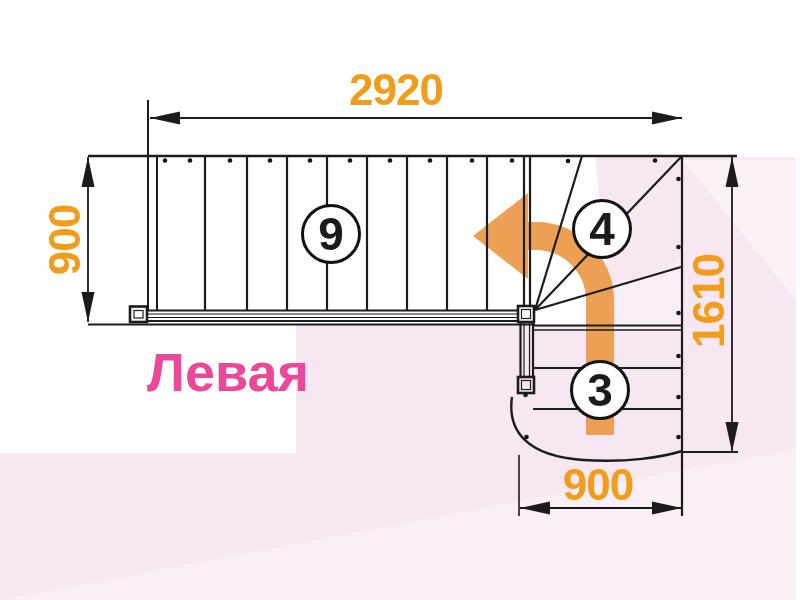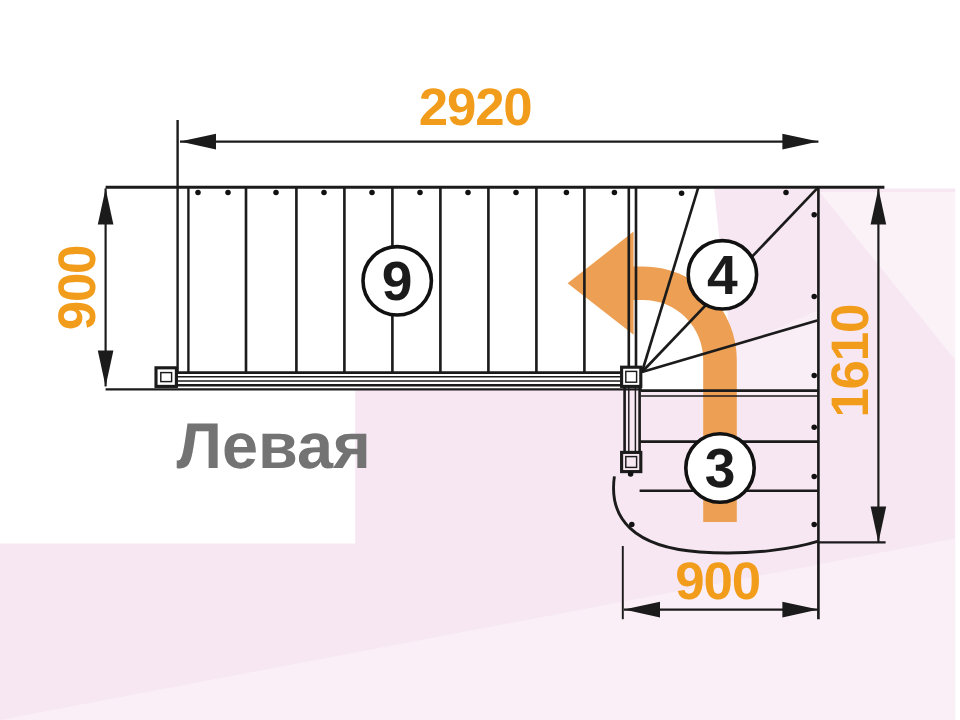--- a/index.html
+++ b/index.html
@@ -12,21 +12,21 @@
   .thin{stroke:#1b1b1b;fill:none;}
   .ah{fill:#1b1b1b;stroke:none;}
   .dot{fill:#111;stroke:none;}
   .lbl{
     position:absolute;display:flex;align-items:center;justify-content:center;
     font-weight:bold;color:#F29C1B;line-height:1;white-space:nowrap;
     user-select:none;
   }
   .dim{font-size:44px;letter-spacing:-1px;}
   .rot{transform:rotate(-90deg);}
-  .title-lbl{font-size:54px;color:#737373;letter-spacing:0px;}
+  .title-lbl{font-size:54px;color:#ec4899;letter-spacing:0px;}
   .step-badge{
     position:absolute;width:60px;height:60px;box-sizing:border-box;
     border:3px solid #111;border-radius:50%;background:#ffffff;
     display:flex;align-items:center;justify-content:center;
     font-weight:bold;font-size:46px;color:#1b1b1b;line-height:1;
   }
 </style>
 </head>
 <body>
 

